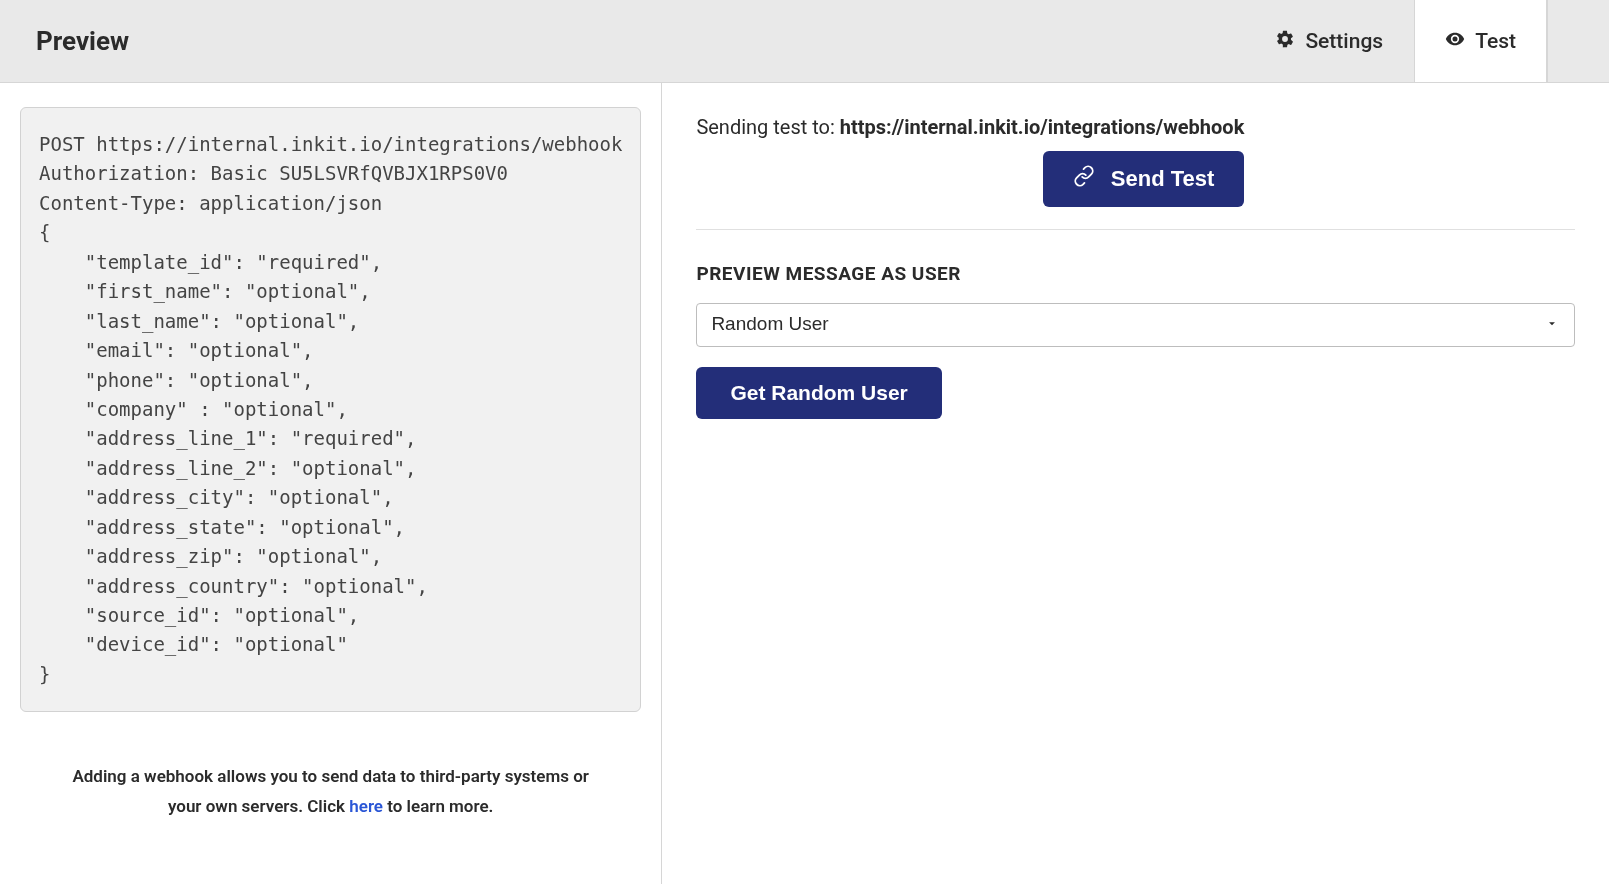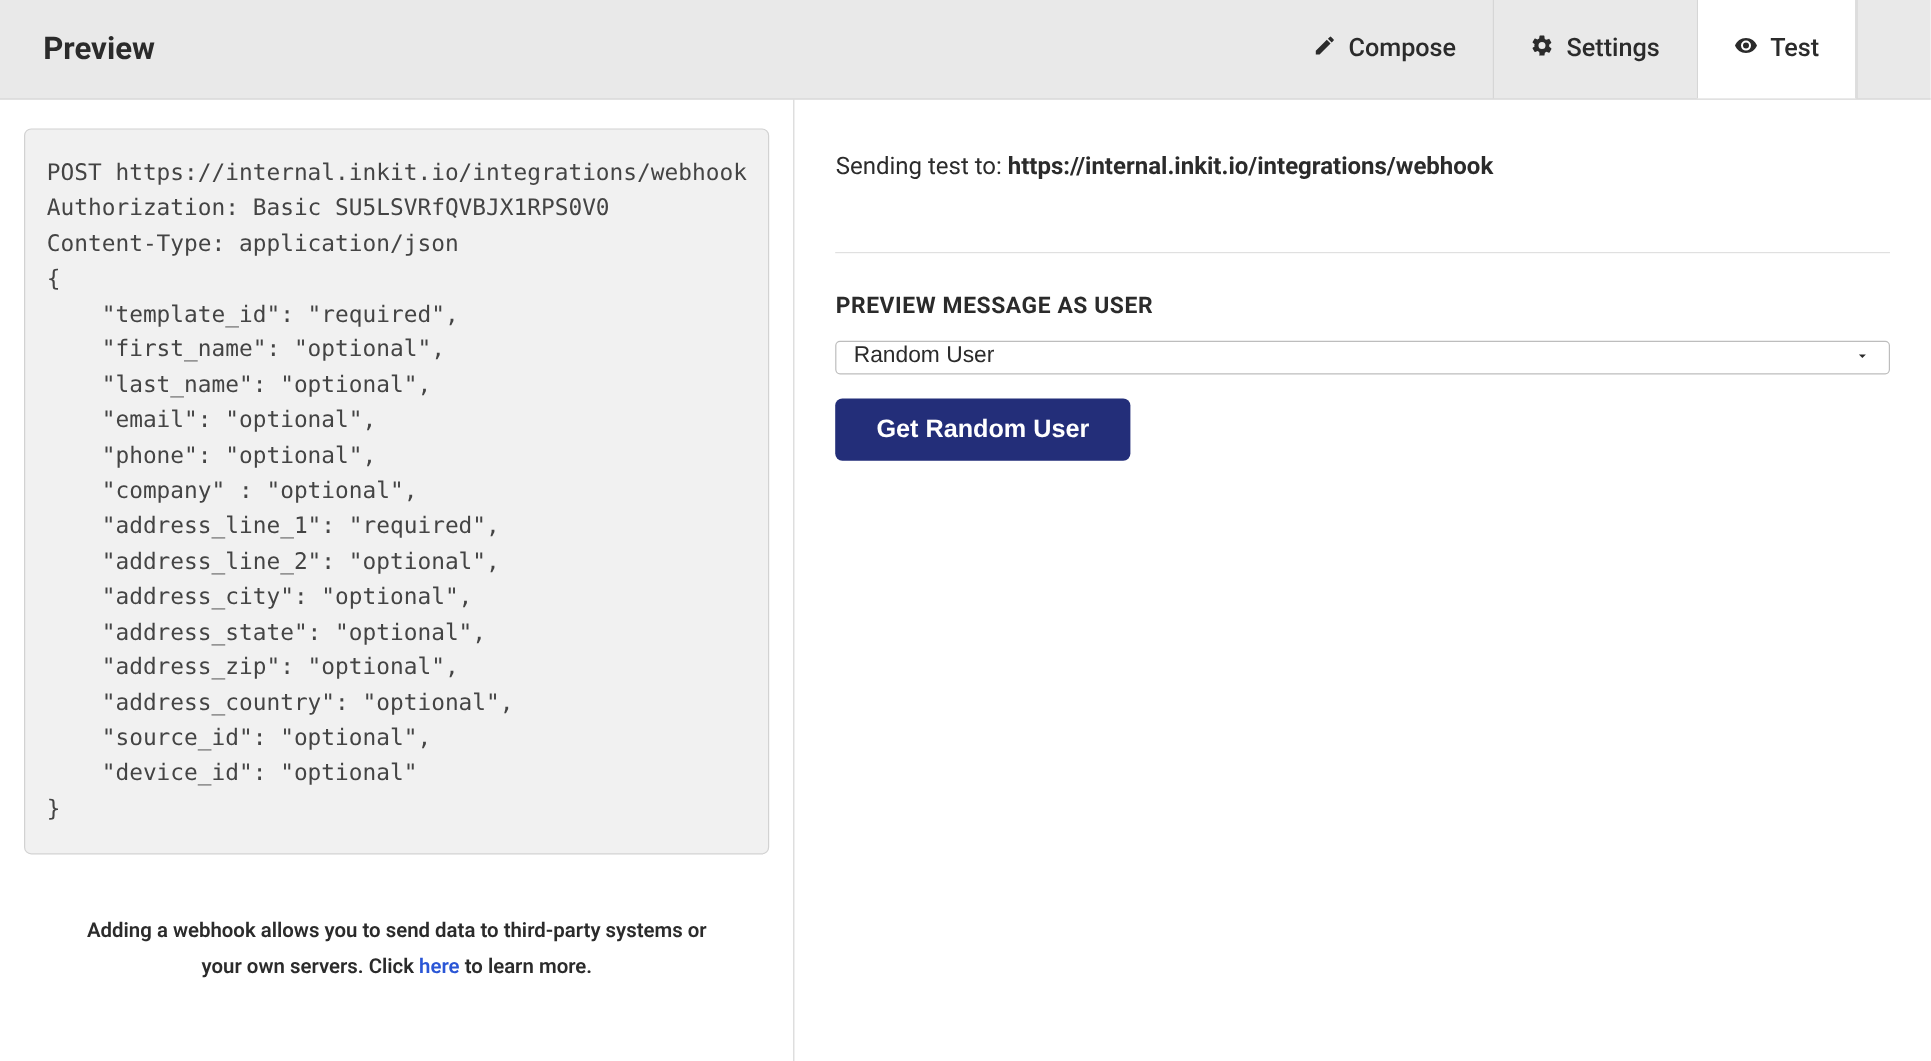--- a/index.html
+++ b/index.html
@@ -92,23 +92,22 @@
       text-decoration: none;
     }
     .right-pane {
       flex: 1;
       padding: 30px 34px 24px 34px;
     }
     .send-row {
       display: flex;
       align-items: flex-start;
       justify-content: space-between;
-      padding-bottom: 60px;
+      padding-bottom: 22px;
       border-bottom: 1px solid #e0e0e0;
-      margin-top: 11px;
     }
     .send-to-text {
       font-size: 20px;
       color: #2b2b2b;
       padding-top: 2px;
     }
     .send-to-text .url {
       font-weight: 700;
     }
     .send-button-wrap{
@@ -143,21 +142,21 @@
       font-weight: 700;
       letter-spacing: 0.5px;
       color: #2b2b2b;
     }
     .select-wrap {
       position: relative;
       margin-top: 18px;
     }
     .select {
       width: 100%;
-      height: 28px;
+      height: 44px;
       border: 1px solid #bdbdbd;
       border-radius: 4px;
       background: #fff;
       font-size: 19px;
       padding: 0 44px 3px 14px;
       appearance: none;
       color: #2b2b2b;
       cursor: pointer;
     }
     .select-caret {
@@ -185,28 +184,20 @@
       padding: 14px 34px;
       cursor: pointer;
     }
   </style>
 </head>
 <body>
 
 <div class="topbar">
   <div class="topbar-title">Preview</div>
   <div class="topbar-spacer"></div>
-  <div class="tab">
-    <span>
-      <svg viewBox="0 0 24 24">
-          <path d="M3 17.25V21h3.75l11-11.04-3.75-3.75L3 17.25zM20.71 7.04a1 1 0 0 0 0-1.41l-2.34-2.34a1 1 0 0 0-1.41 0l-1.83 1.83 3.75 3.75 1.83-1.83z"></path>
-        </svg>
-    </span>
-    <span>Compose</span>
-  </div>
   <div class="tab">
     <span>
       <svg viewBox="0 0 24 24">
           <path d="M19.14 12.94a7.49 7.49 0 0 0 .05-.94 7.49 7.49 0 0 0-.05-.94l2.03-1.58a.5.5 0 0 0 .12-.64l-1.92-3.32a.5.5 0 0 0-.61-.22l-2.39.96a7.03 7.03 0 0 0-1.62-.94l-.36-2.54A.5.5 0 0 0 14 2h-4a.5.5 0 0 0-.49.42l-.36 2.54c-.58.24-1.12.55-1.62.94l-2.39-.96a.5.5 0 0 0-.61.22L2.61 8.48a.5.5 0 0 0 .12.64l2.03 1.58c-.3.31-.5.63-.5.94s.2.63.5.94L2.73 14.16a.5.5 0 0 0-.12.64l1.92 3.32c.14.24.43.34.68.22l2.39-.96c.5.39 1.04.7 1.62.94l.36 2.54A.5.5 0 0 0 10 22h4a.5.5 0 0 0 .49-.42l.36-2.54c.58-.24 1.12-.55 1.62-.94l2.39.96c.25.12.54.02.68-.22l1.92-3.32a.5.5 0 0 0-.12-.64l-2.2-1.94zM12 15.5A3.5 3.5 0 1 1 15.5 12 3.5 3.5 0 0 1 12 15.5z"></path>
         </svg>
     </span>
     <span>Settings</span>
   </div>
   <div class="tab active">
     <span>
@@ -245,20 +236,31 @@
       <span>Adding a webhook allows you to send data to third-party systems or your own servers. Click </span><a href="#">here</a><span> to learn more.</span>
     </div>
   </div>
 
   <div class="right-pane">
     <div class="send-row">
       <div>
         <div class="send-to-text">
           <span>Sending test to: </span><span class="url">https://internal.inkit.io/integrations/webhook</span>
         </div>
+        <div class="send-button-wrap">
+          <button class="btn-primary">
+            <span>
+              <svg viewBox="0 0 24 24">
+                  <path d="M10 13a5 5 0 0 0 7.07 0l3-3a5 5 0 0 0-7.07-7.07l-1.5 1.5" stroke-linecap="round" stroke-linejoin="round"></path>
+                  <path d="M14 11a5 5 0 0 0-7.07 0l-3 3a5 5 0 0 0 7.07 7.07l1.5-1.5" stroke-linecap="round" stroke-linejoin="round"></path>
+                </svg>
+            </span>
+            <span>Send Test</span>
+          </button>
+        </div>
       </div>
     </div>
 
     <div class="preview-section">
       <div class="section-label">PREVIEW MESSAGE AS USER</div>
       <div class="select-wrap">
         <select class="select">
           <option>Random User</option>
         </select>
         <span class="select-caret">

